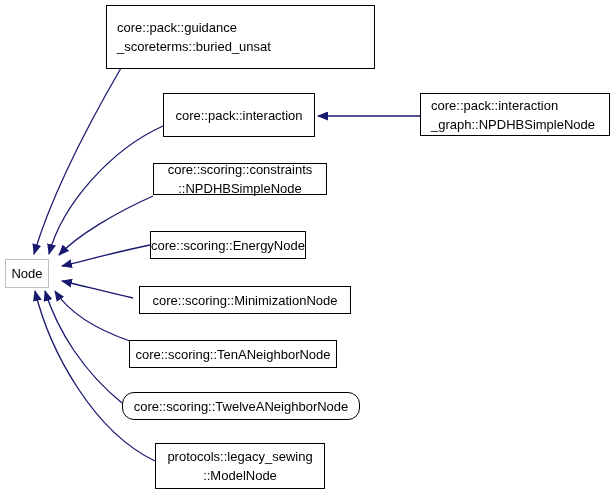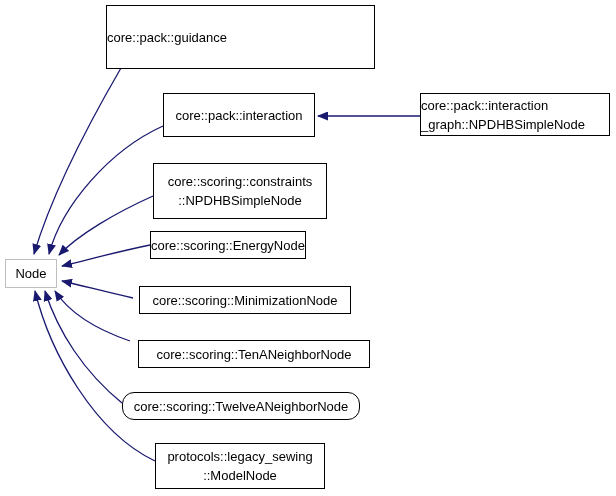--- a/index.html
+++ b/index.html
@@ -40,20 +40,21 @@
     justify-content: center;
     white-space: nowrap;
   }
   .cbox.center {
     align-items: center;
     text-align: center;
   }
   .cbox.leftalign {
     align-items: flex-start;
     text-align: left;
+    padding-left: 10px;
   }
   .cbox.base {
     border: 1px solid #bfbfbf;
     align-items: center;
     text-align: center;
   }
   .cbox span {
     display: block;
   }
 </style>
@@ -72,46 +73,47 @@
     <path d="M 163,126 C 110,150 62,205 49,254" marker-end="url(#arrow)"></path>
     <path d="M 153,196 C 115,213 78,235 59,255" marker-end="url(#arrow)"></path>
     <path d="M 150,245 C 116,252 87,260 62,266" marker-end="url(#arrow)"></path>
     <path d="M 133,298 C 106,292 84,286 62,281" marker-end="url(#arrow)"></path>
     <path d="M 130,341 C 98,330 70,314 55,291" marker-end="url(#arrow)"></path>
     <path d="M 122,403 C 84,372 58,332 45,291" marker-end="url(#arrow)"></path>
     <path d="M 155,461 C 94,432 50,352 35,291" marker-end="url(#arrow)"></path>
     <path d="M 420,116 L 318,116" marker-end="url(#arrow)"></path>
   </svg>
 
-  <div class="cbox base" style="left:5px; top:259px; width:52px; height:29px;">
+  <div class="cbox base" style="left:5px; top:259px; width:44px; height:29px;">
     <span>Node</span>
   </div>
 
   <div class="cbox leftalign" style="left:106px; top:5px; width:269px; height:64px;">
     <span>core::pack::guidance</span>
+    <span>_scoreterms::buried_unsat</span>
   </div>
 
   <div class="cbox center" style="left:163px; top:93px; width:152px; height:44px;">
     <span>core::pack::interaction</span>
   </div>
 
-  <div class="cbox center" style="left:153px; top:163px; width:174px; height:56px;">
+  <div class="cbox center" style="left:153px; top:163px; width:174px; height:32px;">
     <span>core::scoring::constraints</span>
     <span>::NPDHBSimpleNode</span>
   </div>
 
   <div class="cbox center" style="left:150px; top:231px; width:156px; height:28px;">
     <span>core::scoring::EnergyNode</span>
   </div>
 
   <div class="cbox center" style="left:133px; top:286px; width:212px; height:28px;margin-left:6px;">
     <span>core::scoring::MinimizationNode</span>
   </div>
 
-  <div class="cbox center" style="left:129px; top:340px; width:232px; height:28px;margin-left:9px;">
+  <div class="cbox center" style="left:129px; top:340px; width:208px; height:28px;">
     <span>core::scoring::TenANeighborNode</span>
   </div>
 
   <div class="cbox center" style="left:122px; top:392px; width:238px; height:28px;border-radius:12px;">
     <span>core::scoring::TwelveANeighborNode</span>
   </div>
 
   <div class="cbox center" style="left:155px; top:443px; width:170px; height:46px;">
     <span>protocols::legacy_sewing</span>
     <span>::ModelNode</span>

